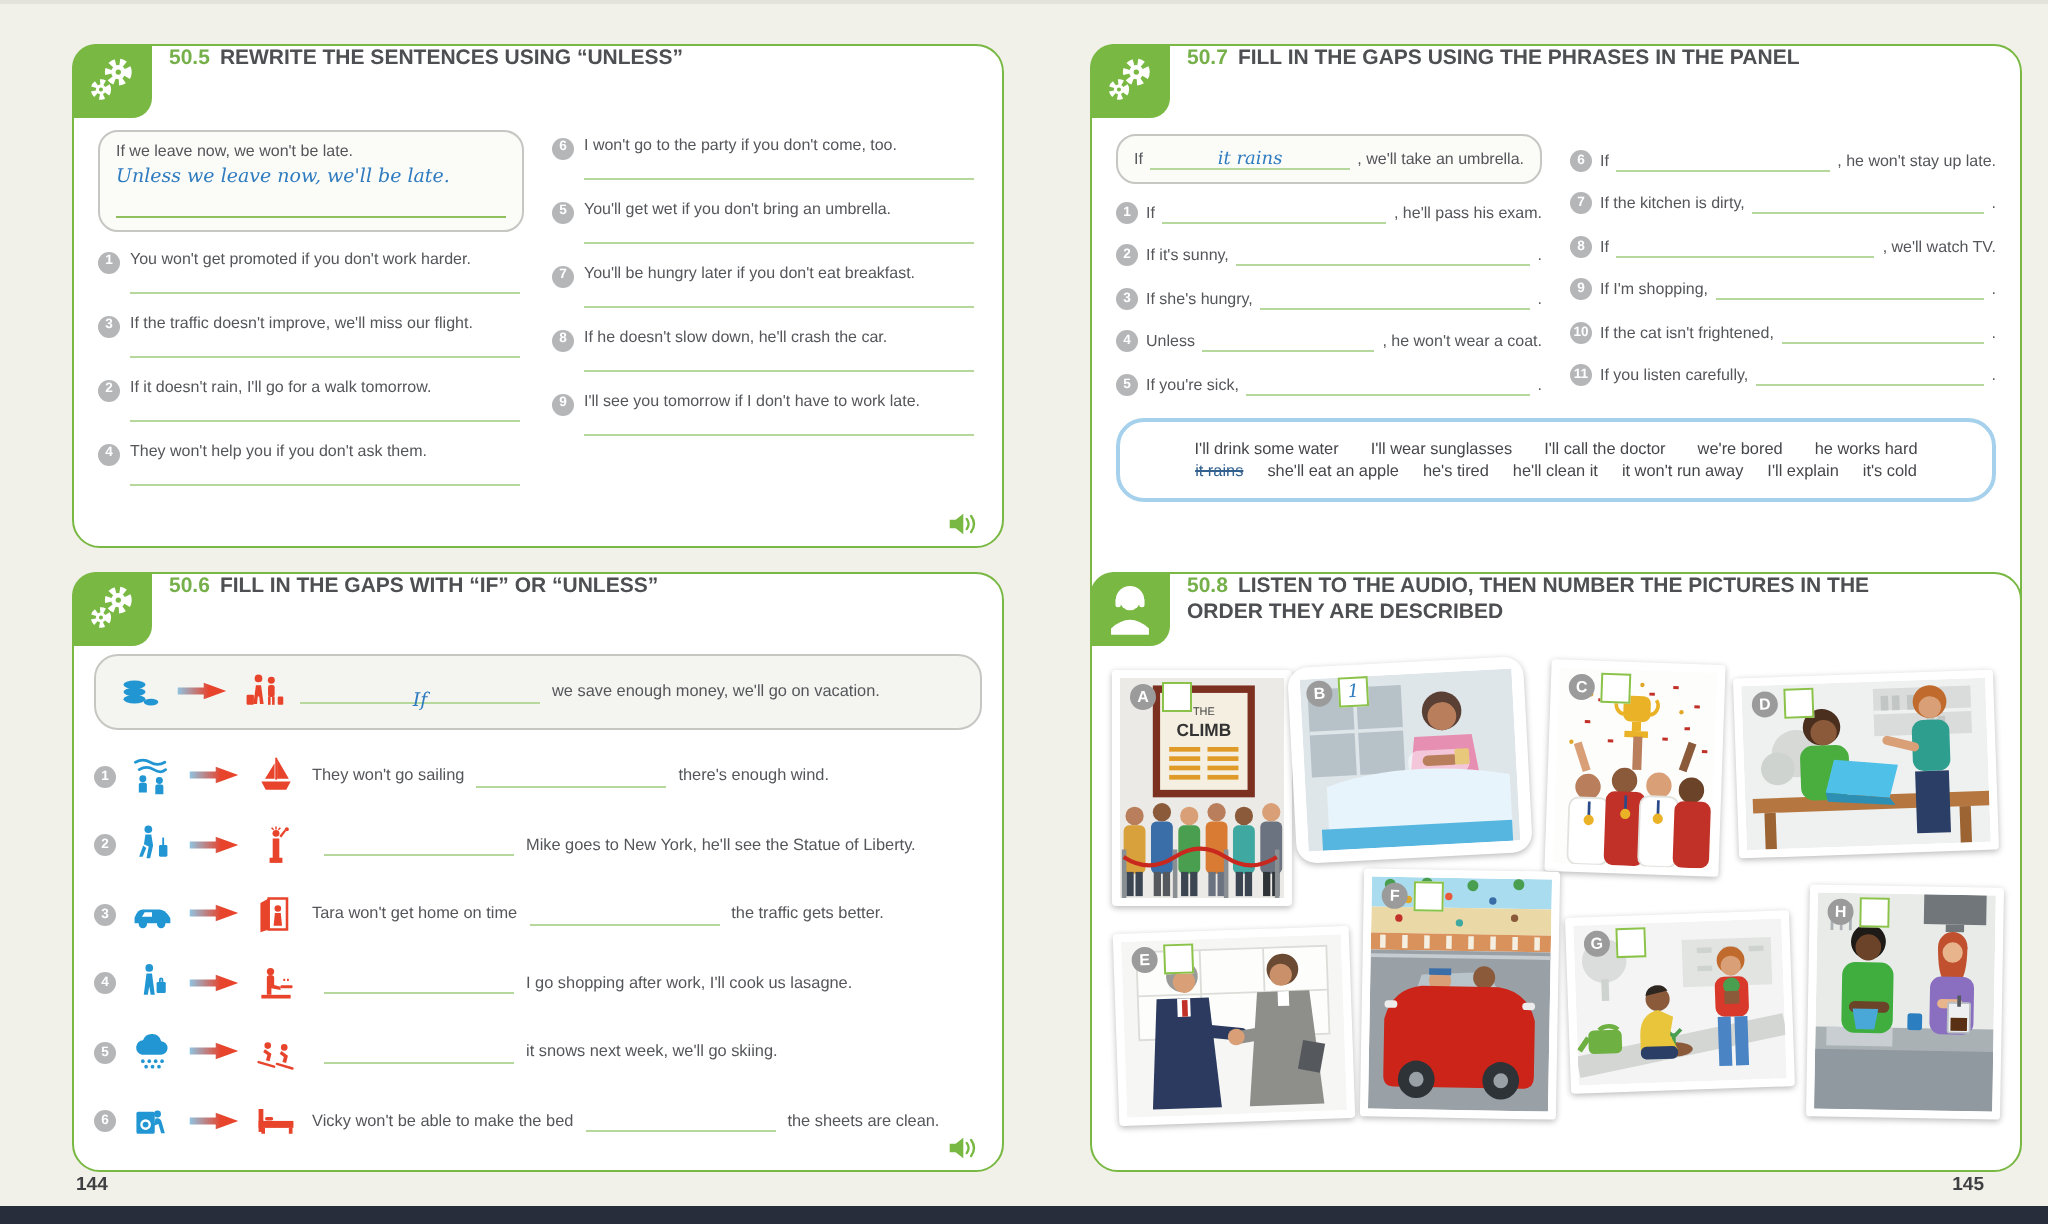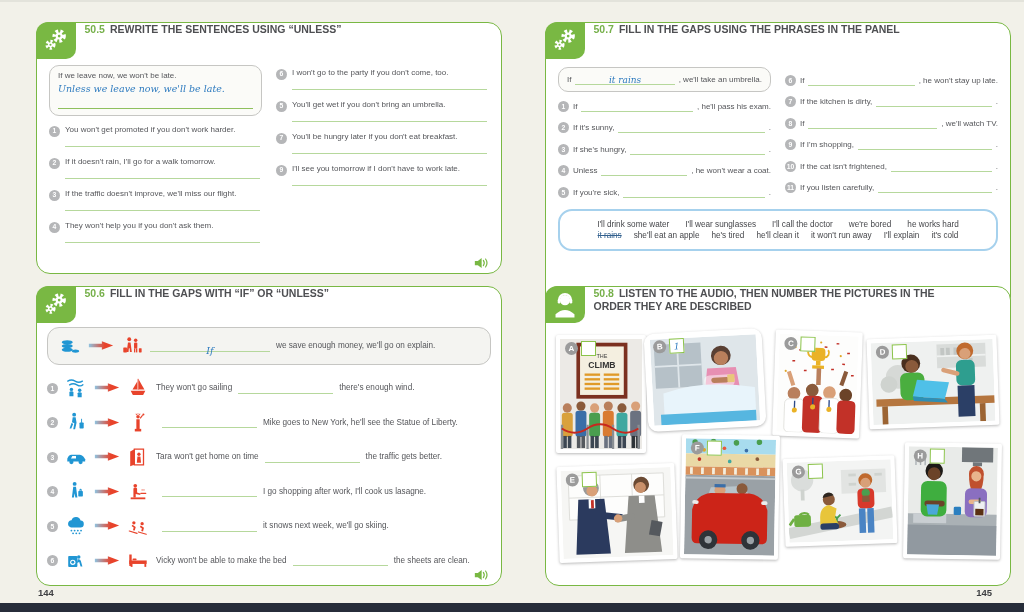--- a/index.html
+++ b/index.html
@@ -109,30 +109,30 @@
         <div class="itemwrap">
           <div class="item">
                 <span class="ncirc">1</span>
                 <span class="txt">You won't get promoted if you don't work harder.</span>
               </div>
           <div class="uline"></div>
         </div>
 
         <div class="itemwrap">
           <div class="item">
+                <span class="ncirc">3</span>
+                <span class="txt">If the traffic doesn't improve, we'll miss our flight.</span>
+              </div>
+          <div class="uline"></div>
+        </div>
+
+        <div class="itemwrap">
+          <div class="item">
                 <span class="ncirc">2</span>
                 <span class="txt">If it doesn't rain, I'll go for a walk tomorrow.</span>
-              </div>
-          <div class="uline"></div>
-        </div>
-
-        <div class="itemwrap">
-          <div class="item">
-                <span class="ncirc">3</span>
-                <span class="txt">If the traffic doesn't improve, we'll miss our flight.</span>
               </div>
           <div class="uline"></div>
         </div>
 
         <div class="itemwrap">
           <div class="item">
                 <span class="ncirc">4</span>
                 <span class="txt">They won't help you if you don't ask them.</span>
               </div>
           <div class="uline"></div>
@@ -159,20 +159,27 @@
         </div>
 
         <div class="itemwrap">
           <div class="item">
                 <span class="ncirc">7</span>
                 <span class="txt">You'll be hungry later if you don't eat breakfast.</span>
               </div>
           <div class="uline"></div>
         </div>
 
+        <div class="itemwrap">
+          <div class="item">
+                <span class="ncirc">8</span>
+                <span class="txt">If he doesn't slow down, he'll crash the car.</span>
+              </div>
+          <div class="uline"></div>
+        </div>
 
         <div class="itemwrap">
           <div class="item">
                 <span class="ncirc">9</span>
                 <span class="txt">I'll see you tomorrow if I don't have to work late.</span>
               </div>
           <div class="uline"></div>
         </div>
       </div>
     </div>
@@ -225,21 +232,21 @@
               <circle cx="16" cy="5.6" r="1.9"></circle>
               <rect x="14.2" y="8.2" width="3.6" height="6.5" rx="1.2"></rect>
               <rect x="14.2" y="14.5" width="1.4" height="4.5"></rect>
               <rect x="16.4" y="14.5" width="1.4" height="4.5"></rect>
               <rect x="2.5" y="13.5" width="4" height="5.5" rx=".7"></rect>
               <rect x="19.5" y="14.5" width="3" height="4.5" rx=".6"></rect>
             </g>
           </svg>
         </span>
     <span class="gap6 w"><span class="hand">If</span></span>
-    <span class="rtxt">we save enough money, we'll go on explain.</span>
+    <span class="rtxt">we save enough money, we'll go on vacation.</span>
   </div>
   <div>
     <div class="row6">
       <span class="ncirc">1</span>
       <span class="icobox ic-blue">
             <svg viewBox="0 0 24 24">
               <g fill="none" stroke="currentColor" stroke-width="1.5" stroke-linecap="round">
                 <path d="M3 4.5q4-2.4 8 0t8 0"></path>
                 <path d="M5 8.5q4-2.4 8 0t6.5 0"></path>
               </g>

